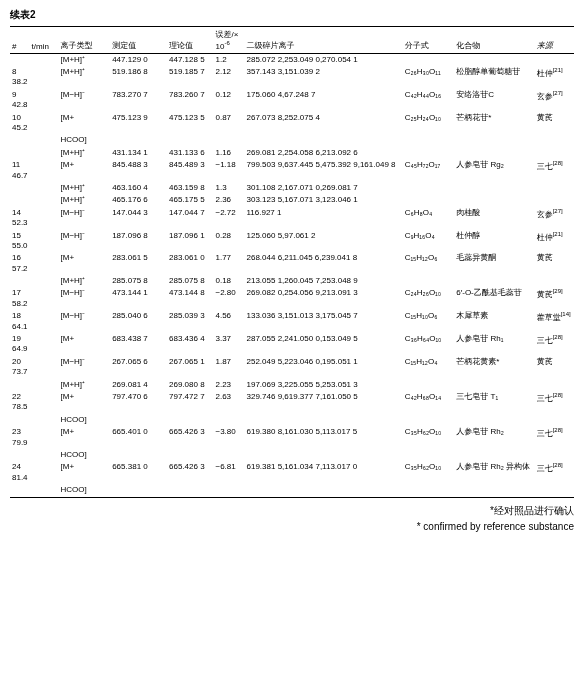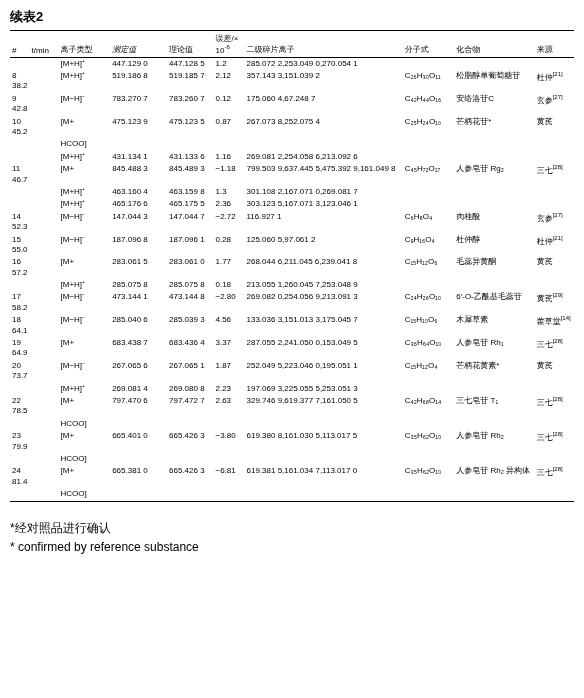--- a/index.html
+++ b/index.html
@@ -6,21 +6,21 @@
     body {
       font-family: Arial, sans-serif;
       font-size: 9px;
       background: #fff;
       width: 584px;
       min-height: 698px;
       padding: 8px 10px;
       color: #000;
     }
     .table-title {
-      font-size: 13px;
+      font-size: 10px;
       font-weight: bold;
       margin-bottom: 4px;
     }
     table {
       width: 100%;
       border-collapse: collapse;
       font-size: 8px;
     }
     table thead tr {
       border-top: 1.5px solid #000;
@@ -37,39 +37,39 @@
     table td {
       padding: 1px 2px;
       vertical-align: top;
       font-size: 8px;
       line-height: 1.3;
     }
     table tbody tr:last-child {
       border-bottom: 1.5px solid #000;
     }
     .footnote-area {
-      margin-top: 18px;
-      text-align: left;
-      font-size: 12px;
+      margin-top: 6px;
+      text-align: right;
+      font-size: 10px;
     }
     .footnote-area p {
       margin: 3px 0;
     }
     sup {
       font-size: 6px;
     }
     .th-ion { min-width: 50px; }
     .th-rt { min-width: 28px; }
-    .th-meas { min-width: 55px; font-style: italic; }
+    .th-meas { min-width: 55px; }
     .th-theo { min-width: 45px; margin-top: 8px; }
     .th-ppm { min-width: 30px; margin-left: 42px; }
     .th-frag { min-width: 80px; }
     .th-mol { min-width: 50px; }
     .th-cmpd { min-width: 55px; }
-    .th-src { min-width: 30px; }
+    .th-src { min-width: 30px; font-style: italic; }
     .col-num { width: 18px; }
   </style>
 </head>
 <body>
 
 <div class="table-title">续表2</div>
 
 <table>
   <thead>
     <tr>

